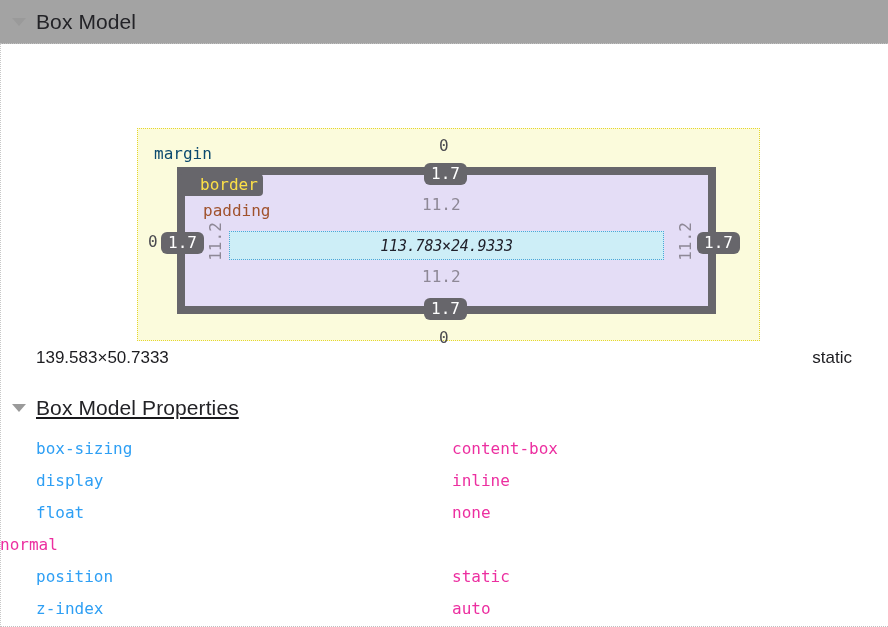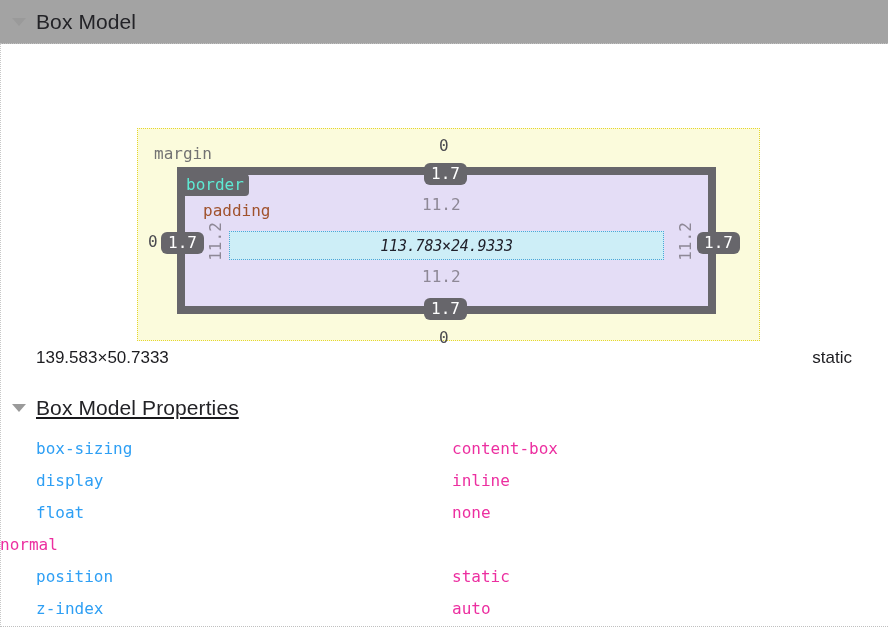--- a/index.html
+++ b/index.html
@@ -96,29 +96,29 @@
   
   .region-label {
     position: absolute;
     font-family: "DejaVu Sans Mono", monospace;
     font-size: 16px;
     white-space: nowrap;
   }
   .label-margin {
     left: 16px;
     top: 15px;
-    color: #737373;
+    color: #0c4a6e;
   }
   .label-border {
     left: 178px;
     top: 130px;
-    color: #5eead4;
+    color: #fde047;
     background: #67666b;
     border-radius: 4px;
-    padding: 1px 5px 2px 8px;
+    padding: 1px 5px 2px 22px;
     z-index: 6;
   }
   .label-padding {
     left: 203px;
     top: 157px;
     color: #a0522d;
     z-index: 6;
   }
 
   

